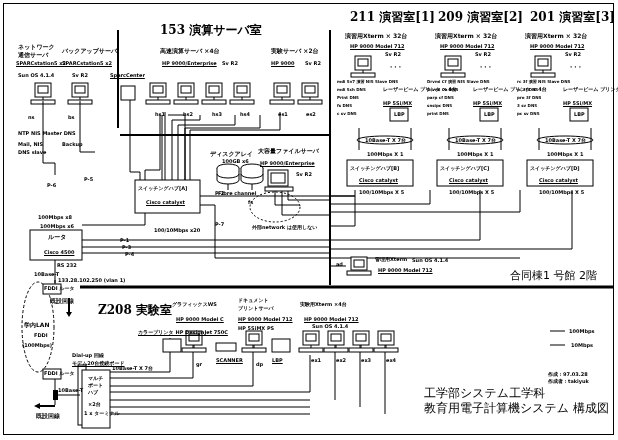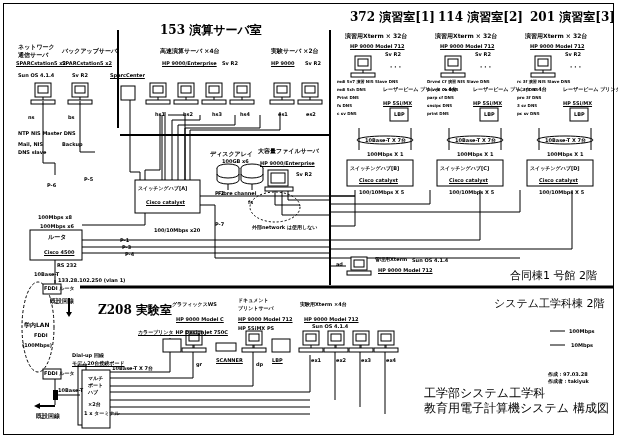--- a/index.html
+++ b/index.html
@@ -241,22 +241,22 @@
   <line x1="386" y1="345" x2="386" y2="348" stroke="#000"></line>
   <rect x="374" y="348" width="24" height="4" fill="#fff" stroke="#000"></rect>
         </g>
       </g>
 
   <line x1="550" y1="331" x2="565" y2="331" stroke="#000"></line>
   <line x1="550" y1="345" x2="565" y2="345" stroke="#000"></line>
 </svg>
 
 <div class="t serif room" style="left:160px;top:24px">153 演算サーバ室</div>
-<div class="t serif room" style="left:350px;top:11px">372 演習室[1]</div>
-<div class="t serif room" style="left:438px;top:11px">114 演習室[2]</div>
+<div class="t serif room" style="left:350px;top:11px">211 演習室[1]</div>
+<div class="t serif room" style="left:438px;top:11px">209 演習室[2]</div>
 <div class="t serif room" style="left:530px;top:11px">201 演習室[3]</div>
 <div class="t serif room" style="left:98px;top:304px">Z208 実験室</div>
 
 <div class="t small" style="left:18px;top:44px">ネットワーク</div>
 <div class="t small" style="left:18px;top:52px">通信サーバ</div>
 <div class="t tiny ul" style="left:16px;top:61px">SPARCstation5 x2</div>
 <div class="t tiny" style="left:18px;top:73px">Sun OS 4.1.4</div>
 <div class="t small" style="left:62px;top:48px">バックアップサーバ</div>
 <div class="t tiny ul" style="left:62px;top:61px">SPARCstation5 x2</div>
 <div class="t tiny" style="left:72px;top:73px">Sv R2</div>
@@ -359,21 +359,20 @@
       <div class="t tiny" style="left: 517px; top: 112px; font-size: 4px;">pc sv DNS</div>
       <div class="t small" style="left: 570px; top: 64px;">· · ·</div>
     </div>
 
 <div class="t tiny" style="left:375px;top:257px">管理用Xterm</div>
 <div class="t tiny" style="left:412px;top:258px">Sun OS 4.1.4</div>
 <div class="t tiny ul" style="left:378px;top:268px">HP 9000 Model 712</div>
 <div class="t tiny" style="left:336px;top:262px">ad</div>
 
 <div class="t big" style="left:510px;top:270px">合同棟1 号館 2階</div>
-<div class="t big" style="left:494px;top:298px">システム工学科棟 2階</div>
 
 <div class="t tiny" style="left:569px;top:329px">100Mbps</div>
 <div class="t tiny" style="left:571px;top:343px">10Mbps</div>
 <div class="t tiny" style="left:548px;top:372px">作成：97.03.28</div>
 <div class="t tiny" style="left:548px;top:379px">作成者：takiyuk</div>
 <div class="t big" style="left:424px;top:402px;font-size:12px">教育用電子計算機システム 構成図</div>
 <div class="t big" style="left:424px;top:387px;font-size:12px">工学部システム工学科</div>
 
 <div class="t small" style="left:24px;top:322px">学内LAN</div>
 <div class="t tiny" style="left:34px;top:333px">FDDI</div>

